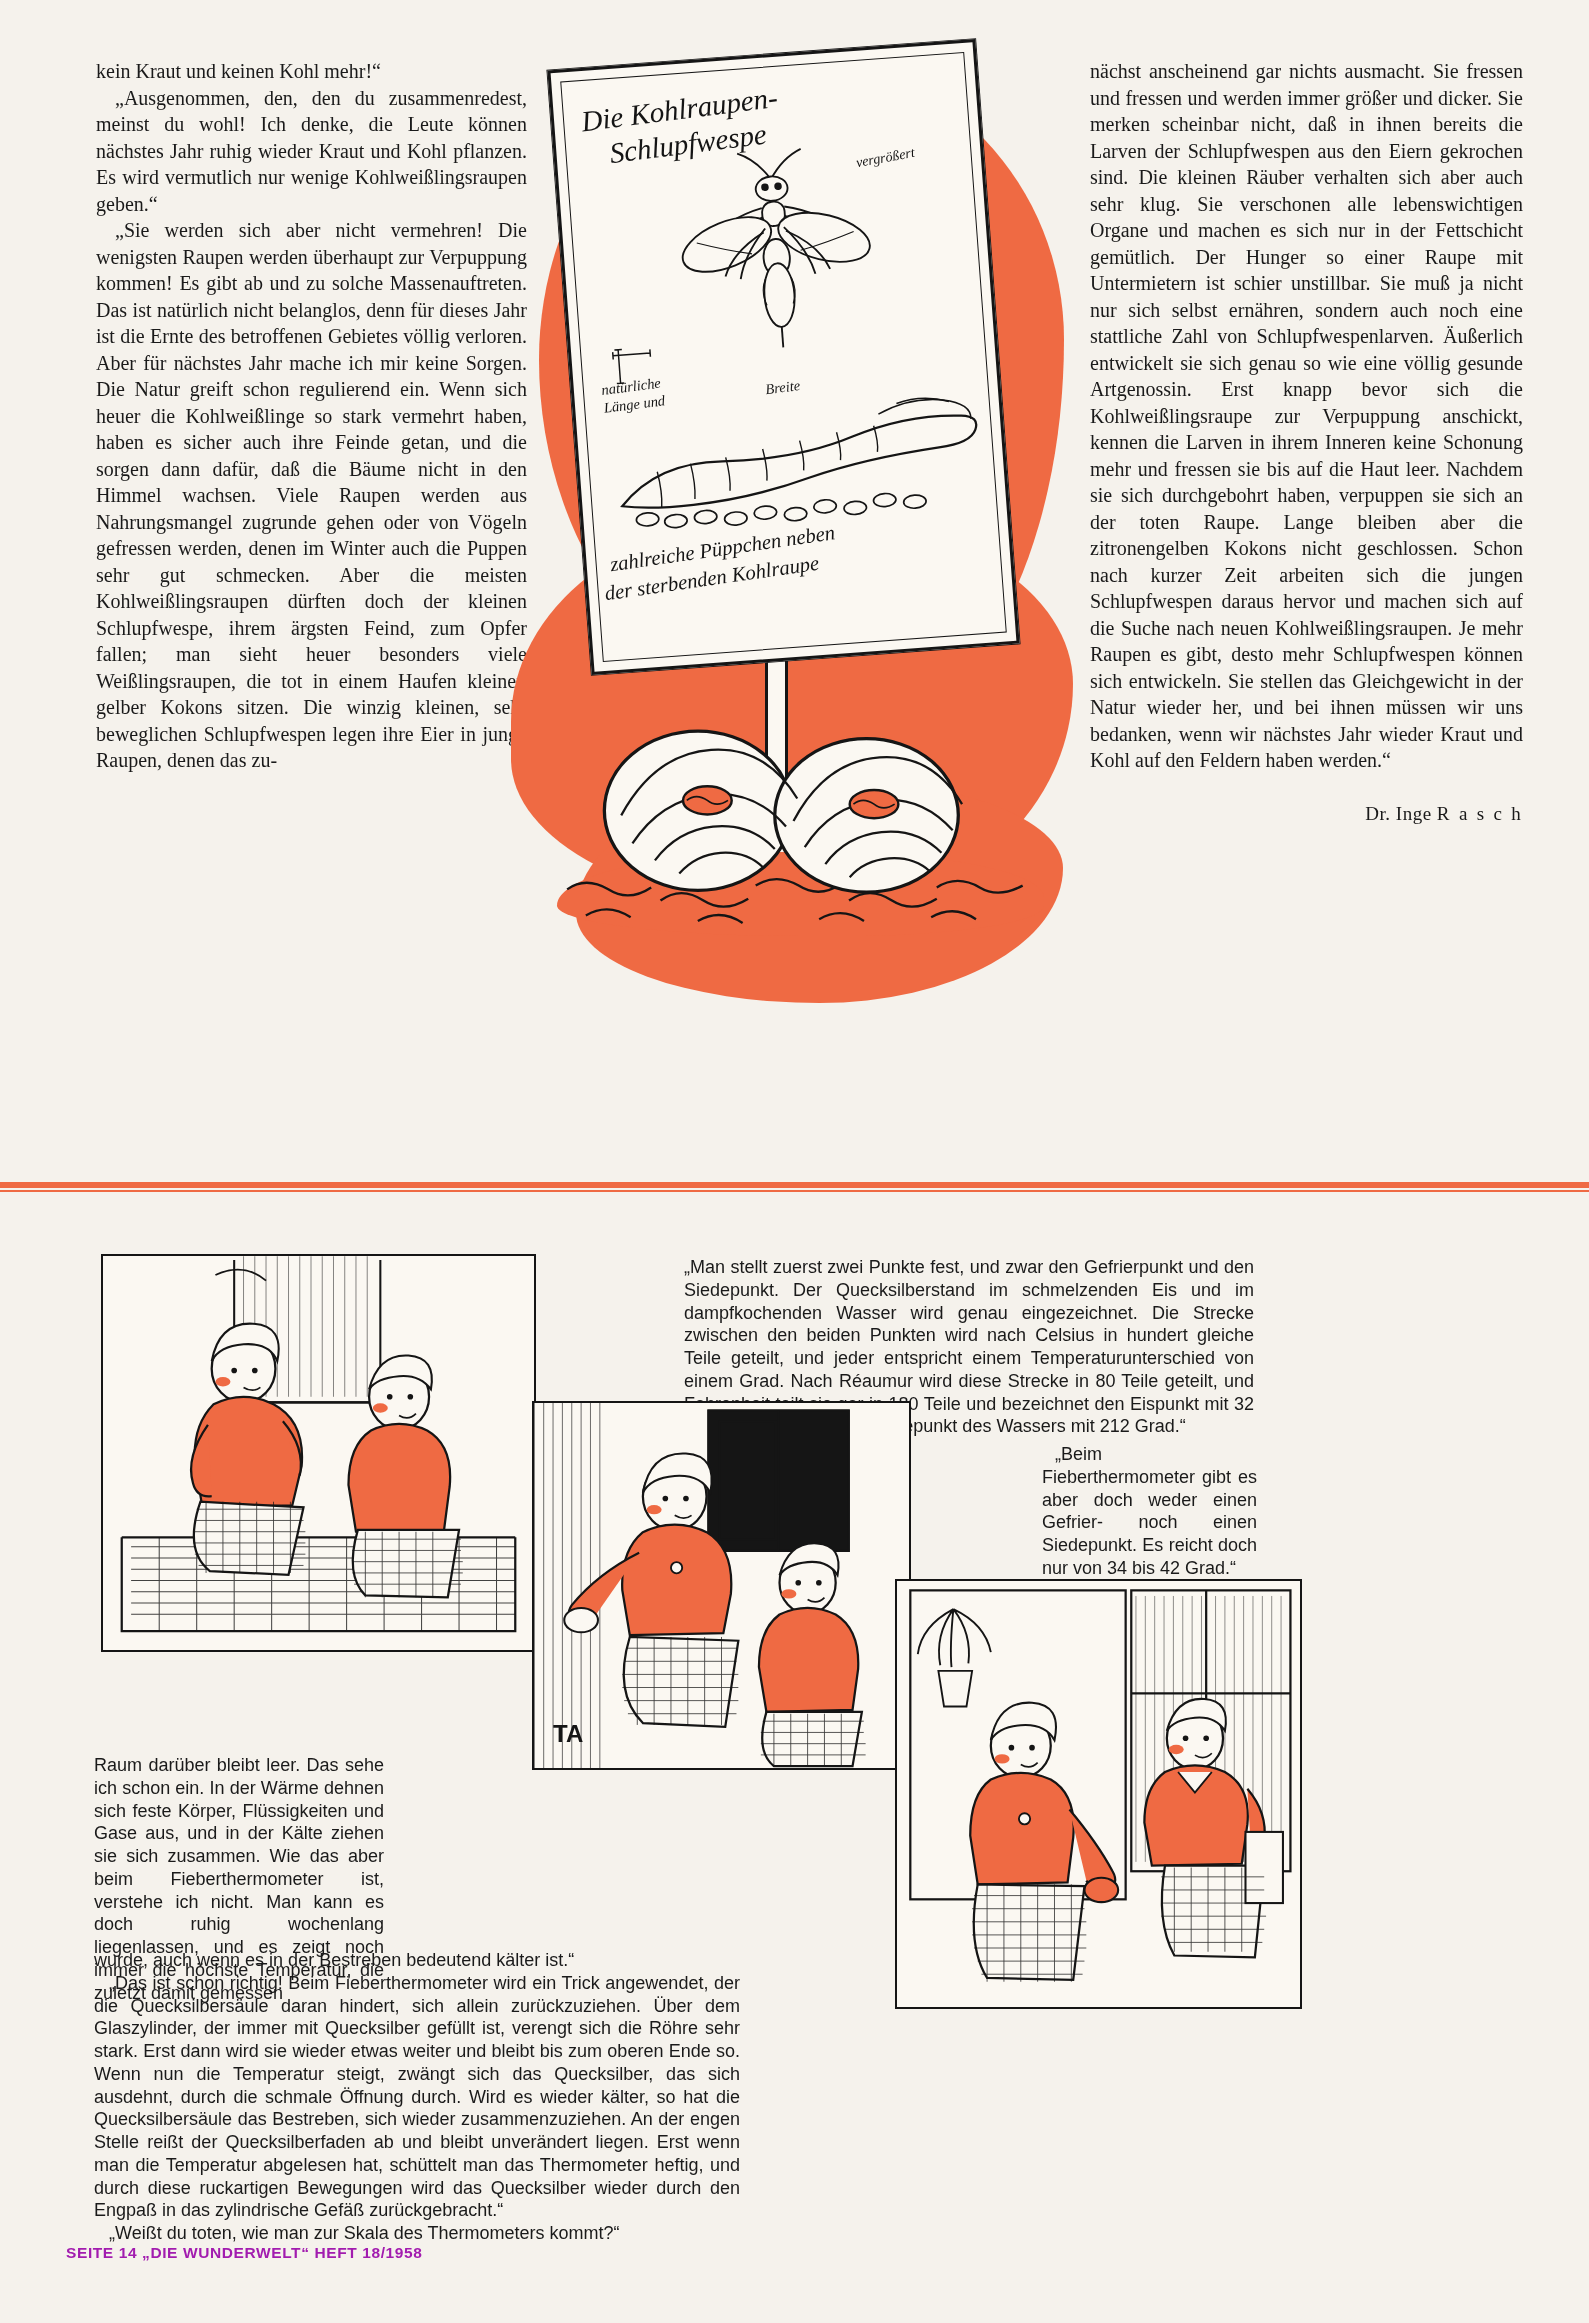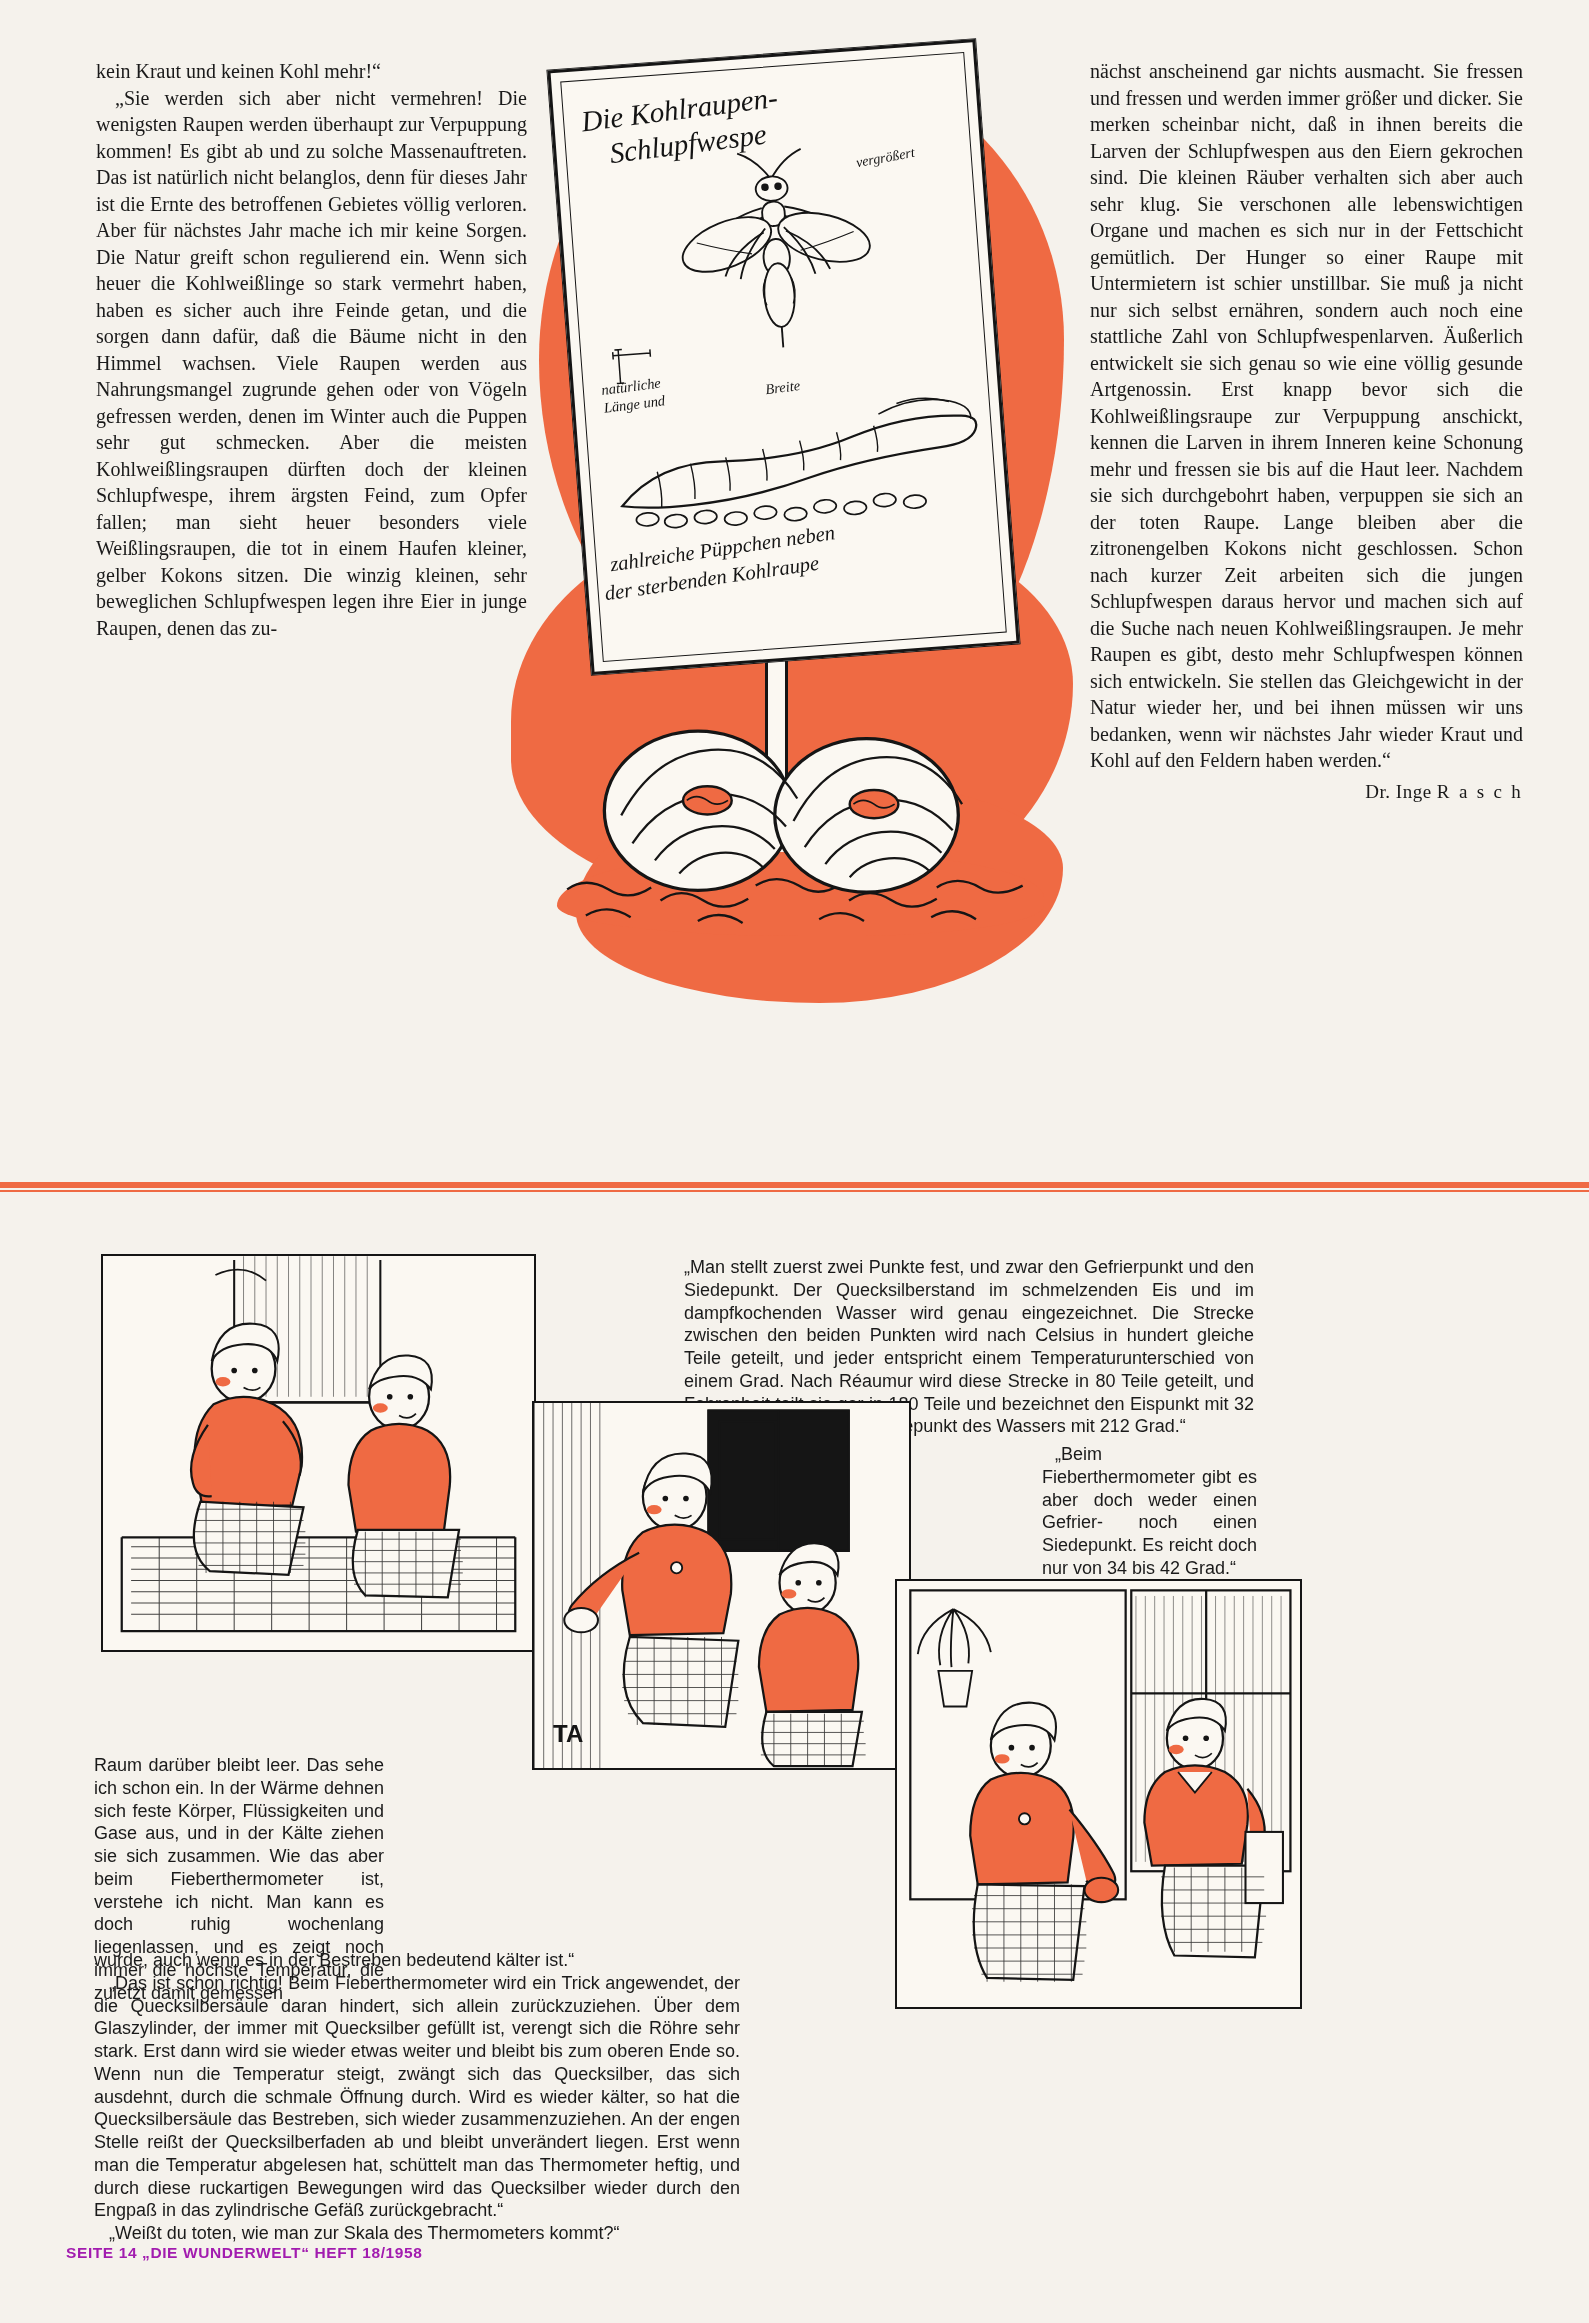--- a/index.html
+++ b/index.html
@@ -33,21 +33,21 @@
     position:absolute;
     left:1076px; top:58px; width:433px;
     font-size:20px;
     line-height:1.325;
     text-align:justify;
     hyphens:auto;
   }
   .col-left p, .col-right p { margin:0; text-indent:0; }
   .col-left p.ind, .col-right p.ind { text-indent:19px; }
   .byline {
-    margin-top:5px;
+    margin-top:27px;
     text-align:right;
     font-size:19px;
     letter-spacing:0.5px;
   }
   .byline .sp { letter-spacing:2.3px; }
 
   
   .illu-top {
     position:absolute;
     left:506px; top:28px; width:581px; height:1106px;
@@ -193,20 +193,21 @@
 </style>
 </head>
 <body>
 
 <div class="page">
 
   <div class="top-section">
 
     <div class="col-left">
       <p>kein Kraut und keinen Kohl mehr!“</p>
+      <p class="ind">„Ausgenommen, den, den du zusammenredest, meinst du wohl! Ich denke, die Leute können nächstes Jahr ruhig wieder Kraut und Kohl pflanzen. Es wird vermutlich nur wenige Kohlweißlingsraupen geben.“</p>
       <p class="ind">„Sie werden sich aber nicht vermehren! Die wenigsten Raupen werden überhaupt zur Verpuppung kommen! Es gibt ab und zu solche Massenauftreten. Das ist natürlich nicht belanglos, denn für dieses Jahr ist die Ernte des betroffenen Gebietes völlig verloren. Aber für nächstes Jahr mache ich mir keine Sorgen. Die Natur greift schon regulierend ein. Wenn sich heuer die Kohlweißlinge so stark vermehrt haben, haben es sicher auch ihre Feinde getan, und die sorgen dann dafür, daß die Bäume nicht in den Himmel wachsen. Viele Raupen werden aus Nahrungsmangel zugrunde gehen oder von Vögeln gefressen werden, denen im Winter auch die Puppen sehr gut schmecken. Aber die meisten Kohlweißlingsraupen dürften doch der kleinen Schlupfwespe, ihrem ärgsten Feind, zum Opfer fallen; man sieht heuer besonders viele Weißlingsraupen, die tot in einem Haufen kleiner, gelber Kokons sitzen. Die winzig kleinen, sehr beweglichen Schlupfwespen legen ihre Eier in junge Raupen, denen das zu-</p>
     </div>
 
     <div class="col-right">
       <p>nächst anscheinend gar nichts ausmacht. Sie fressen und fressen und werden immer größer und dicker. Sie merken scheinbar nicht, daß in ihnen bereits die Larven der Schlupfwespen aus den Eiern gekrochen sind. Die kleinen Räuber verhalten sich aber auch sehr klug. Sie verschonen alle lebenswichtigen Organe und machen es sich nur in der Fettschicht gemütlich. Der Hunger so einer Raupe mit Untermietern ist schier unstillbar. Sie muß ja nicht nur sich selbst ernähren, sondern auch noch eine stattliche Zahl von Schlupfwespenlarven. Äußerlich entwickelt sie sich genau so wie eine völlig gesunde Artgenossin. Erst knapp bevor sich die Kohlweißlingsraupe zur Verpuppung anschickt, kennen die Larven in ihrem Inneren keine Schonung mehr und fressen sie bis auf die Haut leer. Nachdem sie sich durchgebohrt haben, verpuppen sie sich an der toten Raupe. Lange bleiben aber die zitronengelben Kokons nicht geschlossen. Schon nach kurzer Zeit arbeiten sich die jungen Schlupfwespen daraus hervor und machen sich auf die Suche nach neuen Kohlweißlingsraupen. Je mehr Raupen es gibt, desto mehr Schlupfwespen können sich entwickeln. Sie stellen das Gleichgewicht in der Natur wieder her, und bei ihnen müssen wir uns bedanken, wenn wir nächstes Jahr wieder Kraut und Kohl auf den Feldern haben werden.“</p>
       <div class="byline">
         <span>Dr. Inge </span><span class="sp">R a s c h</span>
       </div>
     </div>
 

